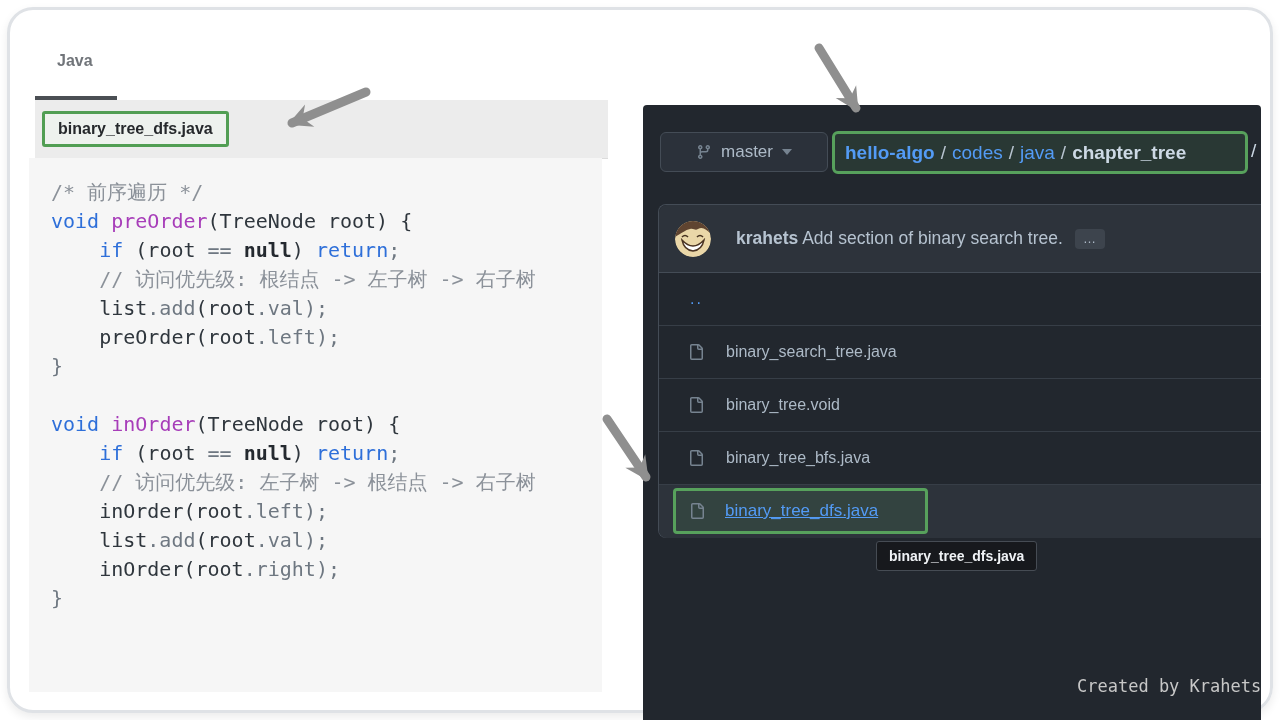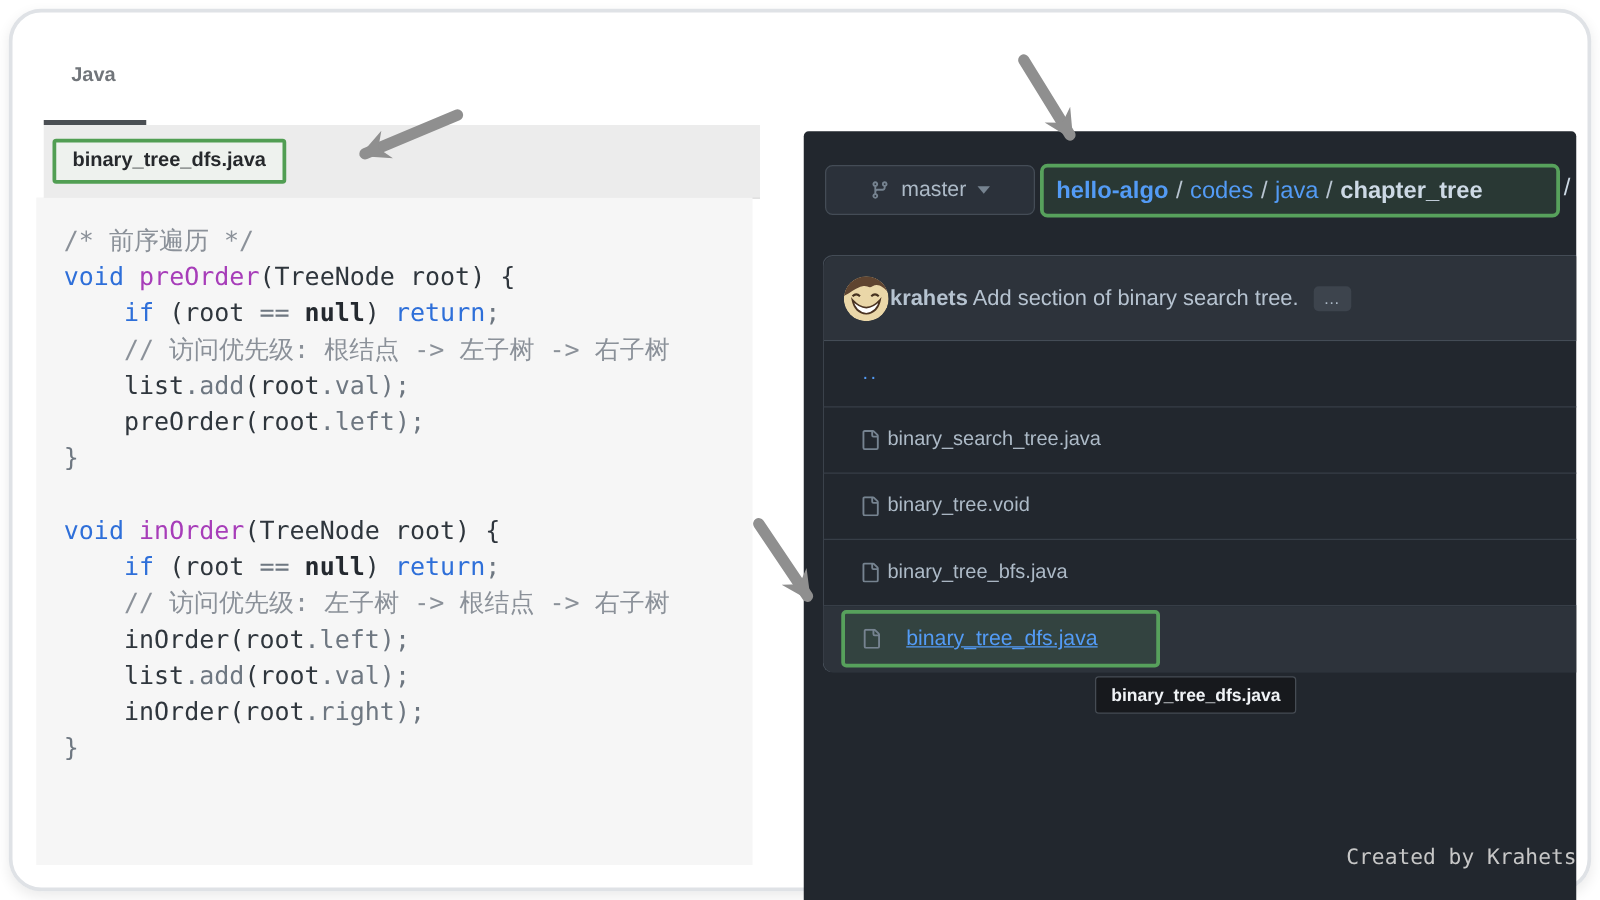--- a/index.html
+++ b/index.html
@@ -47,31 +47,31 @@
   .crumb-sep{color:#b9c5d1;padding:0 6px;}
   .crumb-trail{position:absolute;left:608px;top:35px;font-size:19px;color:#cdd9e5;}
 
   .files-box{position:absolute;left:15px;top:99px;right:0;height:334px;
              box-sizing:border-box;border:1px solid #444c56;border-right:none;
              border-radius:8px 0 0 8px;}
   .commit-row{height:68px;background:#2d333b;border-radius:8px 0 0 0;
               border-bottom:1px solid #444c56;display:flex;align-items:center;
               padding-left:16px;box-sizing:border-box;}
   .avatar{width:36px;height:36px;border-radius:50%;overflow:hidden;flex:0 0 36px;}
-  .commit-text{margin-left:1px;font-size:17.5px;color:#b6c3d0;white-space:nowrap;}
+  .commit-text{margin-left:25px;font-size:17.5px;color:#b6c3d0;white-space:nowrap;}
   .commit-author{font-weight:bold;cursor:pointer;}
   .more-btn{margin-left:12px;width:30px;height:20px;background:#3d444d;border-radius:4px;
             display:inline-flex;align-items:center;justify-content:center;
             color:#adbac7;font-size:13px;letter-spacing:1px;cursor:pointer;line-height:1;}
   .file-row{height:53px;box-sizing:border-box;display:flex;align-items:center;
             border-bottom:1px solid #373e47;position:relative;cursor:pointer;}
   .file-row:last-child{border-bottom:none;background:#2d333b;border-radius:0 0 0 8px;}
   .parent-link{color:#539bf5;font-size:16px;margin-left:31px;letter-spacing:2px;cursor:pointer;}
   .file-icon{margin-left:29px;display:flex;}
-  .file-name{margin-left:6px;font-size:16px;color:#adbac7;}
+  .file-name{margin-left:22px;font-size:16px;color:#adbac7;}
   .hl-box{position:absolute;left:14px;top:3px;width:255px;height:46px;
           box-sizing:border-box;border:3px solid #57a15c;border-radius:4px;
           background:rgba(87,161,92,.15);display:flex;align-items:center;}
   .hl-box .file-icon{margin-left:13px;}
   .hl-box .file-name{margin-left:20px;font-size:17px;color:#539bf5;
                      text-decoration:underline;}
   .tooltip{position:absolute;left:233px;top:436px;height:30px;box-sizing:border-box;
            background:#17191d;border:1px solid #464c54;border-radius:3px;
            display:flex;align-items:center;padding:0 12px;}
   .tooltip span{color:#f0f3f6;font-size:14px;font-weight:bold;white-space:nowrap;}

